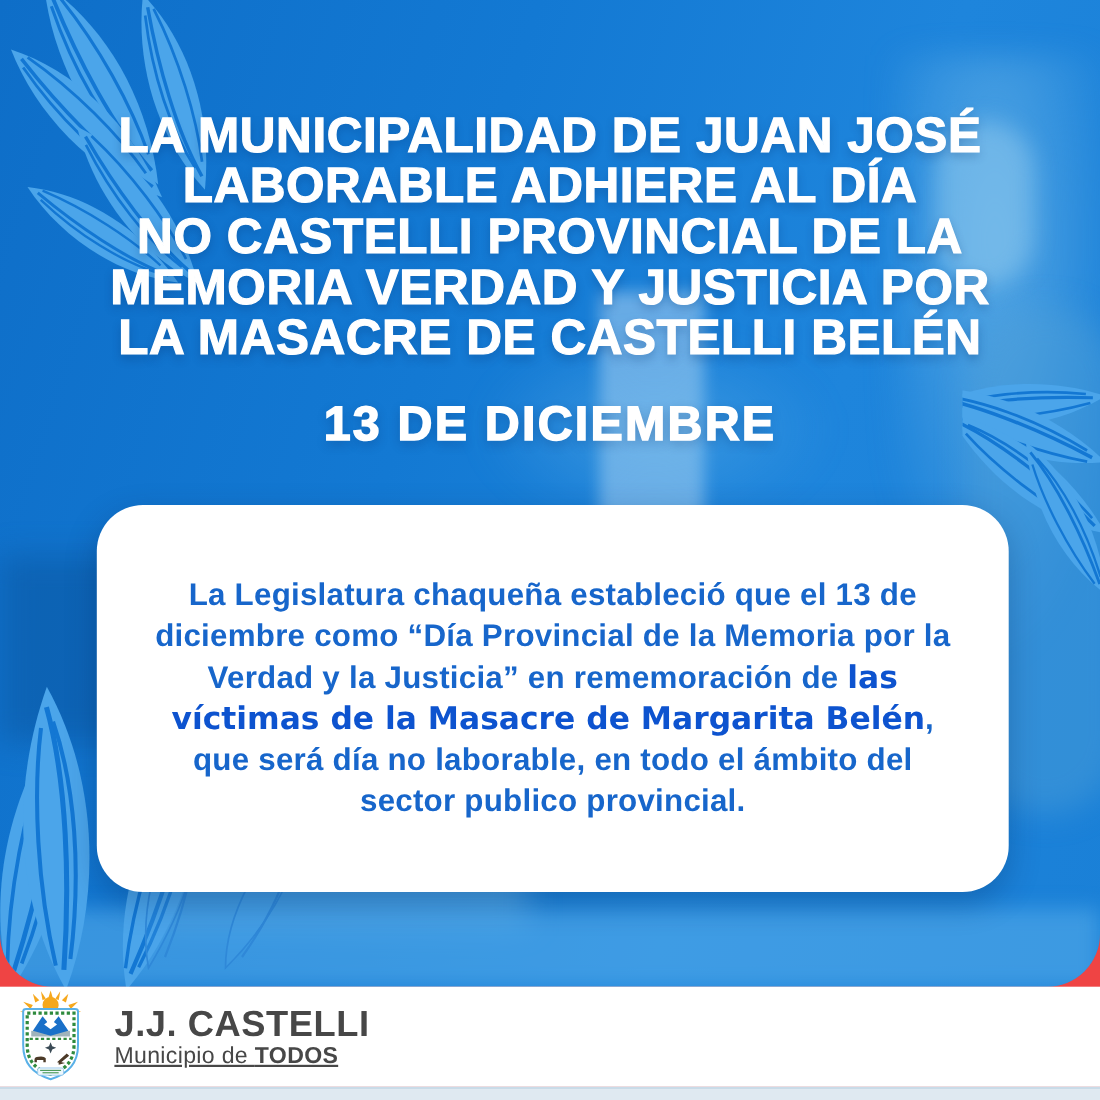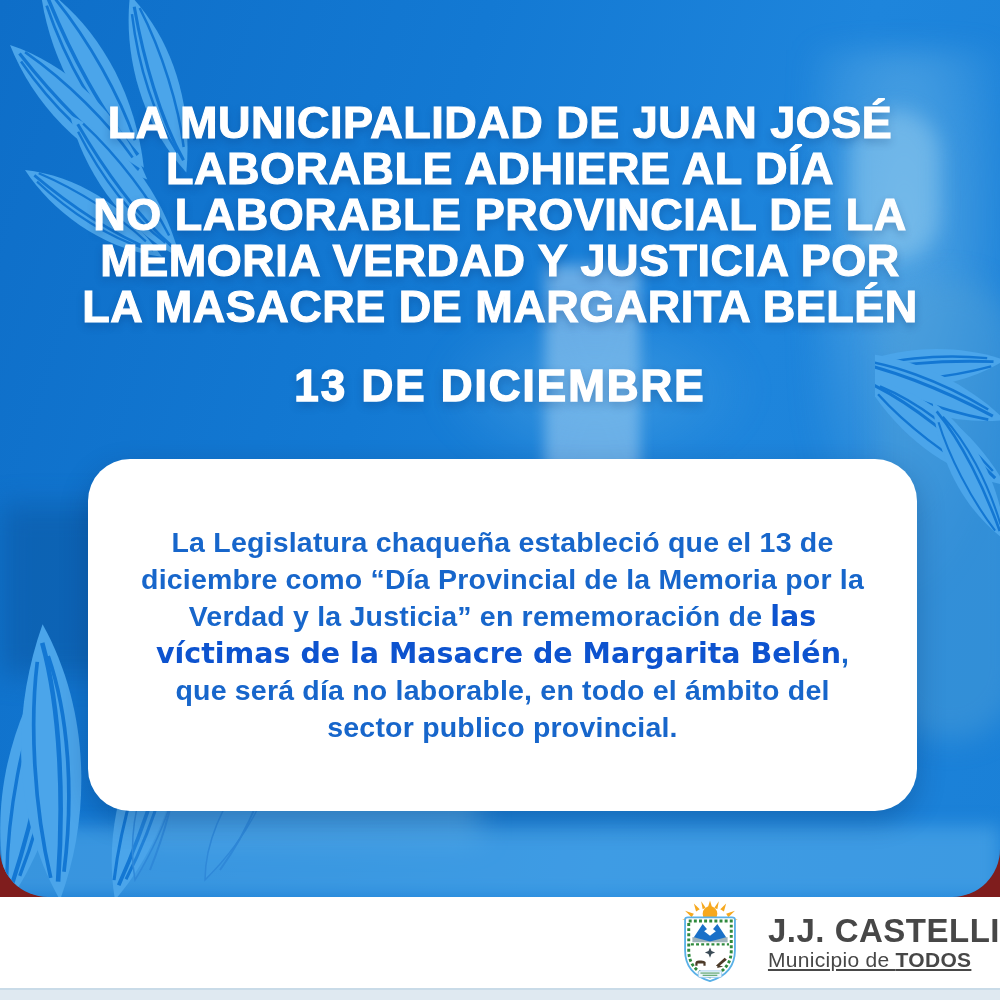--- a/index.html
+++ b/index.html
@@ -1,17 +1,17 @@
 <!DOCTYPE html>
 <html><head>
 <meta charset="utf-8">
 <style>
   html,body{margin:0;padding:0;width:1000px;height:1000px;overflow:hidden;
     font-family:"Liberation Sans",sans-serif;background:#ffffff;}
-  .canvas{position:relative;width:1000px;height:1000px;background:#7f1d1d;overflow:hidden;}
+  .canvas{position:relative;width:1000px;height:1000px;background:#ef4444;overflow:hidden;}
 
   
   .panel{position:absolute;left:0;top:0;width:1000px;height:897px;
     border-radius:0 0 48px 48px;overflow:hidden;
     background:linear-gradient(108deg,#0e6ec8 0%,#1379d3 38%,#1e85dc 68%,#1a80d7 100%);}
 
   
   .blob{position:absolute;filter:blur(14px);pointer-events:none;}
   .blob.pillar{left:545px;top:265px;width:95px;height:210px;background:rgba(235,245,252,.38);border-radius:8px;filter:blur(7px);}
   .blob.statue-right{left:810px;top:50px;width:210px;height:560px;background:radial-gradient(ellipse at 45% 30%,rgba(130,195,235,.55),rgba(130,195,235,0) 70%);}
@@ -40,21 +40,21 @@
   
   .card{position:absolute;left:88px;top:459px;width:829px;height:352px;background:#ffffff;
     border-radius:42px;box-shadow:0 10px 28px rgba(4,40,90,.28);
     display:flex;align-items:center;justify-content:center;}
   .card p{margin:0;padding:0 52px;text-align:center;color:#1766cb;
     font-weight:bold;font-size:28.5px;line-height:37px;letter-spacing:.2px;}
   .card p strong{color:#0d53cf;font-family:"DejaVu Sans",sans-serif;font-weight:bold;letter-spacing:0;}
 
   
   .footer{position:absolute;left:0;top:897px;width:1000px;height:91px;background:#ffffff;
-    display:flex;align-items:center;justify-content:flex-end;}
+    display:flex;align-items:center;justify-content:flex-start;}
   .logo{display:flex;align-items:center;gap:12px;}
   .logo-text{display:flex;flex-direction:column;justify-content:center;color:#474747;}
   .org-name{font-weight:bold;font-size:33px;line-height:34px;letter-spacing:.5px;}
   .org-tagline{font-size:21px;line-height:24px;letter-spacing:.3px;text-decoration:underline;}
   .org-tagline b{font-weight:bold;}
   .bottom-strip{position:absolute;left:0;top:988px;width:1000px;height:12px;
     background:#dfe9f1;border-top:2px solid #c9dbe8;box-sizing:border-box;}
 </style>
 </head>
 <body>
@@ -108,23 +108,23 @@
     <svg class="decor" style="left:95px;top:690px" width="240" height="200">
       <path class="leaf-outline" d="M40,190 C70,140 95,80 85,10 C50,70 30,135 40,190 Z"></path>
       <path class="leaf-outline" d="M110,190 C150,150 180,100 185,40 C140,90 110,140 110,190 Z"></path>
       <path d="M55,180 C75,130 88,75 85,25" fill="none" stroke="#2f88d8" stroke-width="2"></path>
       <path d="M125,180 C150,145 170,105 178,55" fill="none" stroke="#2f88d8" stroke-width="2"></path>
     </svg>
 
     <h1 class="title">
       <span>LA MUNICIPALIDAD DE JUAN JOSÉ</span>
       <span>LABORABLE ADHIERE AL DÍA</span>
-      <span>NO LABORABLE PROVINCIAL DE LA</span>
+      <span>NO CASTELLI PROVINCIAL DE LA</span>
       <span>MEMORIA VERDAD Y JUSTICIA POR</span>
-      <span>LA MASACRE DE MARGARITA BELÉN</span>
+      <span>LA MASACRE DE CASTELLI BELÉN</span>
     </h1>
 
     <div class="date">13 DE DICIEMBRE</div>
 
     <div class="card">
       <p><span>La Legislatura chaqueña estableció que el 13 de diciembre como “Día Provincial de la Memoria por la Verdad y la Justicia” en rememoración de </span><strong>las víctimas de la Masacre de Margarita Belén</strong><span>, que será día no laborable, en todo el ámbito del sector publico provincial.</span></p>
     </div>
 
   </div>
 

